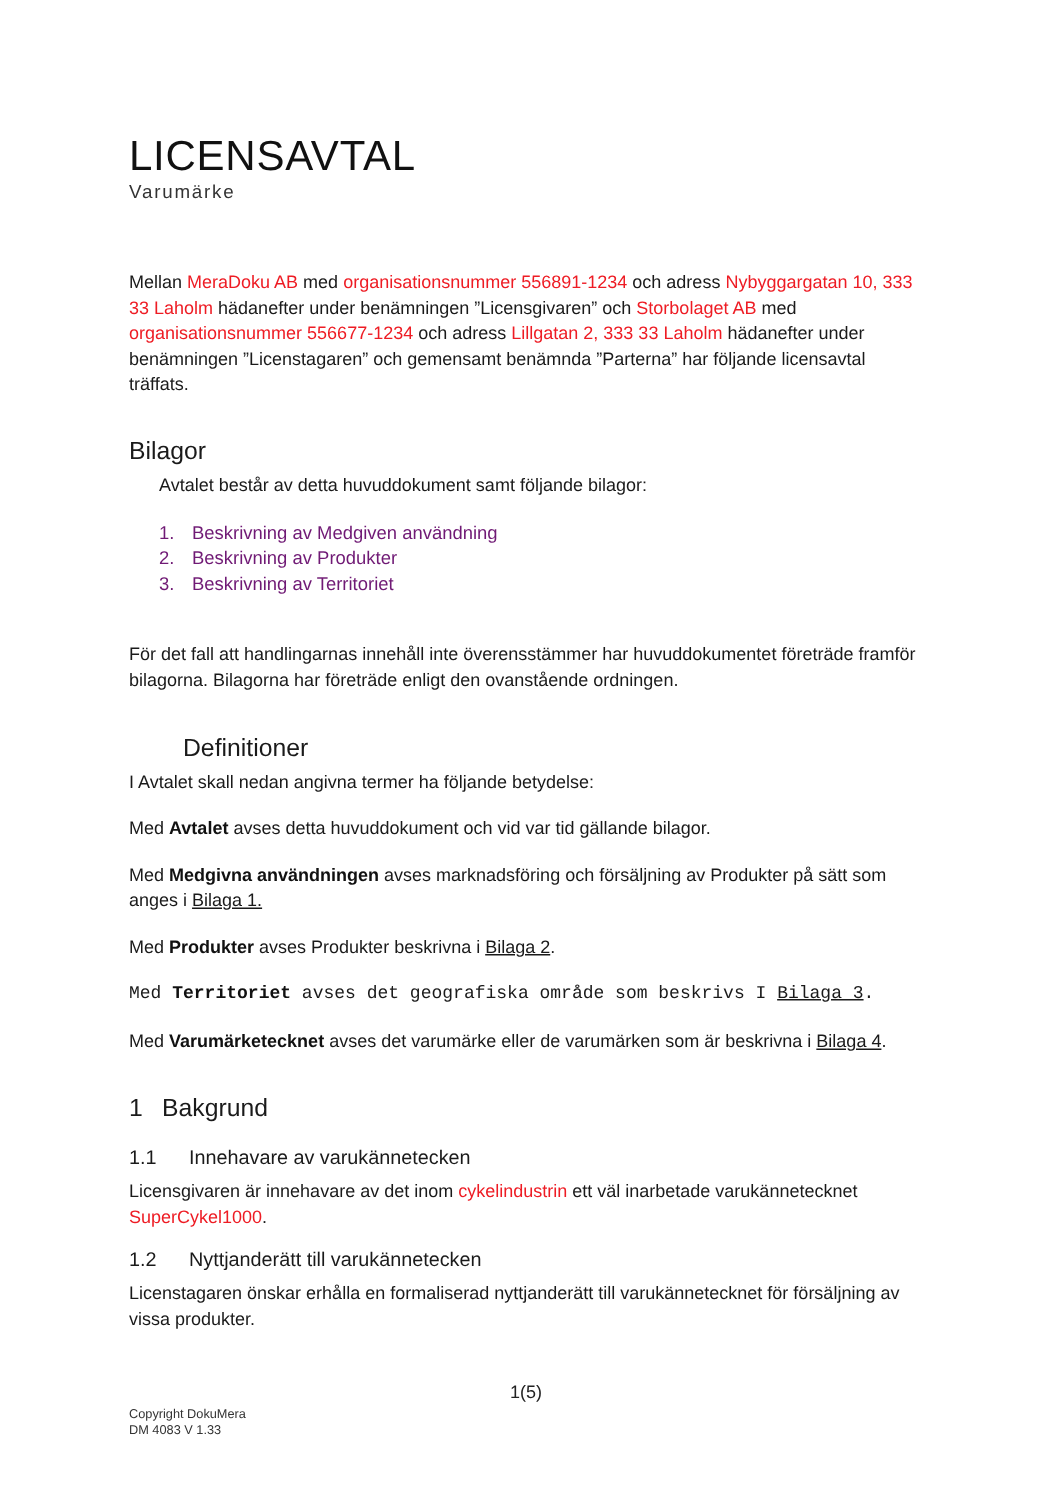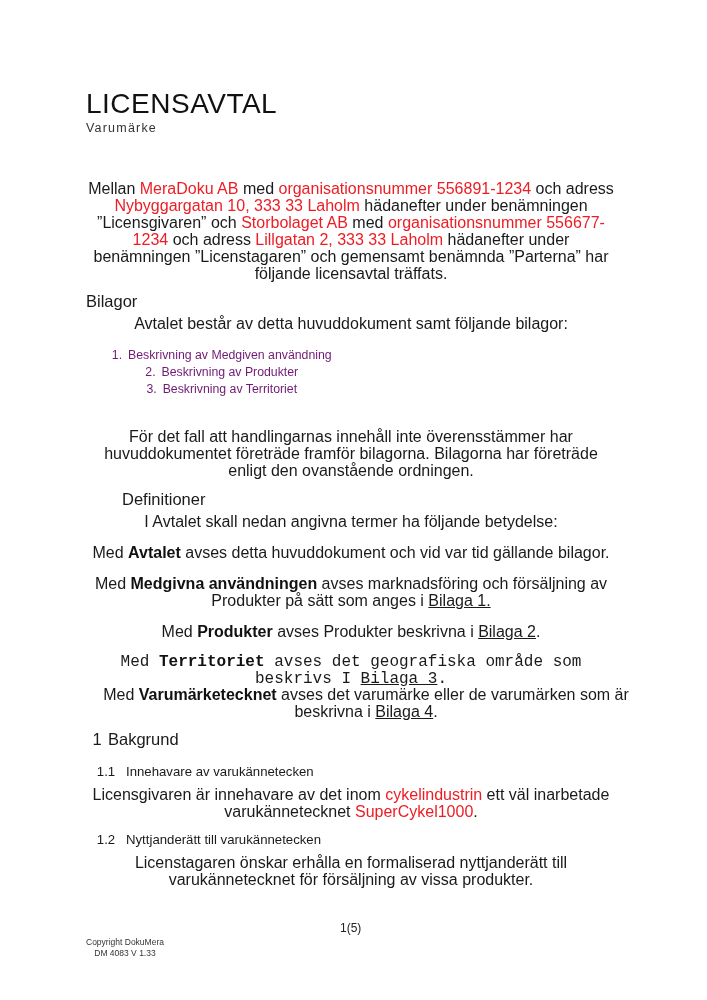--- a/index.html
+++ b/index.html
@@ -1,22 +1,22 @@
 <!DOCTYPE html>
 <html><head>
 <meta charset="utf-8">
 <style>
   html, body { margin: 0; padding: 0; background: #ffffff; }
   body { width: 707px; height: 1000px; position: relative; overflow: hidden;
          font-family: "Liberation Sans", "DejaVu Sans", sans-serif; color: #1a1a1a; }
-  .page { position: absolute; left: 0; top: 0; width: 696px; height: 1000px; text-align: center; }
+  .page { position: absolute; left: 0; top: 0; width: 696px; height: 1000px; }
   .abs { position: absolute; left: 86px; }
   .title { top: 86px; font-size: 28px; letter-spacing: 0.5px; color: #111; font-weight: normal; margin: 0; line-height: 36px; }
   .subtitle { top: 121px; font-size: 12.5px; letter-spacing: 1.2px; color: #333; }
-  .para { font-size: 16px; line-height: 17px; width: 530px; margin: 0; }
+  .para { font-size: 12px; line-height: 17px; width: 530px; margin: 0; }
   .red { color: #ee1c24; }
   .h2 { font-size: 16.5px; color: #1a1a1a; margin: 0; font-weight: normal; }
   .h3 { font-size: 13.2px; color: #1a1a1a; margin: 0; font-weight: normal; }
   .num { display: inline-block; }
   ol.bilagor { margin: 0; padding: 0; list-style: none; }
   ol.bilagor li { font-size: 12.3px; line-height: 17px; color: #701a75; }
   ol.bilagor li .n { display: inline-block; width: 22px; }
   b { font-weight: bold; color: #111; }
   u { text-decoration: underline; }
   .footer-page { position: absolute; top: 921px; left: 340px; font-size: 12px; color: #222; }
@@ -28,21 +28,21 @@
 <div class="page">
 
   <h1 class="abs title">LICENSAVTAL</h1>
   <div class="abs subtitle">Varumärke</div>
 
   <p class="abs para" style="top:180px;">
     <span>Mellan </span><span class="red">MeraDoku AB</span><span> med </span><span class="red">organisationsnummer 556891-1234</span><span> och adress </span><span class="red">Nybyggargatan 10, 333 33 Laholm</span><span> hädanefter under benämningen ”Licensgivaren” och </span><span class="red">Storbolaget AB</span><span> med </span><span class="red">organisationsnummer 556677-1234</span><span> och adress </span><span class="red">Lillgatan 2, 333 33 Laholm</span><span> hädanefter under benämningen ”Licenstagaren” och gemensamt benämnda ”Parterna” har följande licensavtal träffats.</span>
   </p>
 
   <h2 class="abs h2" style="top:292px;">Bilagor</h2>
-  <p class="abs para" style="top:315px;">Avtalet består av detta huvuddokument samt följande bilagor:</p>
+  <p class="abs para" style="top:315px;margin-left:20px;">Avtalet består av detta huvuddokument samt följande bilagor:</p>
 
   <ol class="abs bilagor" style="top:347px; left:106px;">
     <li><span class="n">1.</span><span>Beskrivning av Medgiven användning</span></li>
     <li><span class="n">2.</span><span>Beskrivning av Produkter</span></li>
     <li><span class="n">3.</span><span>Beskrivning av Territoriet</span></li>
   </ol>
 
   <p class="abs para" style="top:428px;">För det fall att handlingarnas innehåll inte överensstämmer har huvuddokumentet företräde framför bilagorna. Bilagorna har företräde enligt den ovanstående ordningen.</p>
 
   <h2 class="abs h2" style="top:490px;margin-left:36px;">Definitioner</h2>

